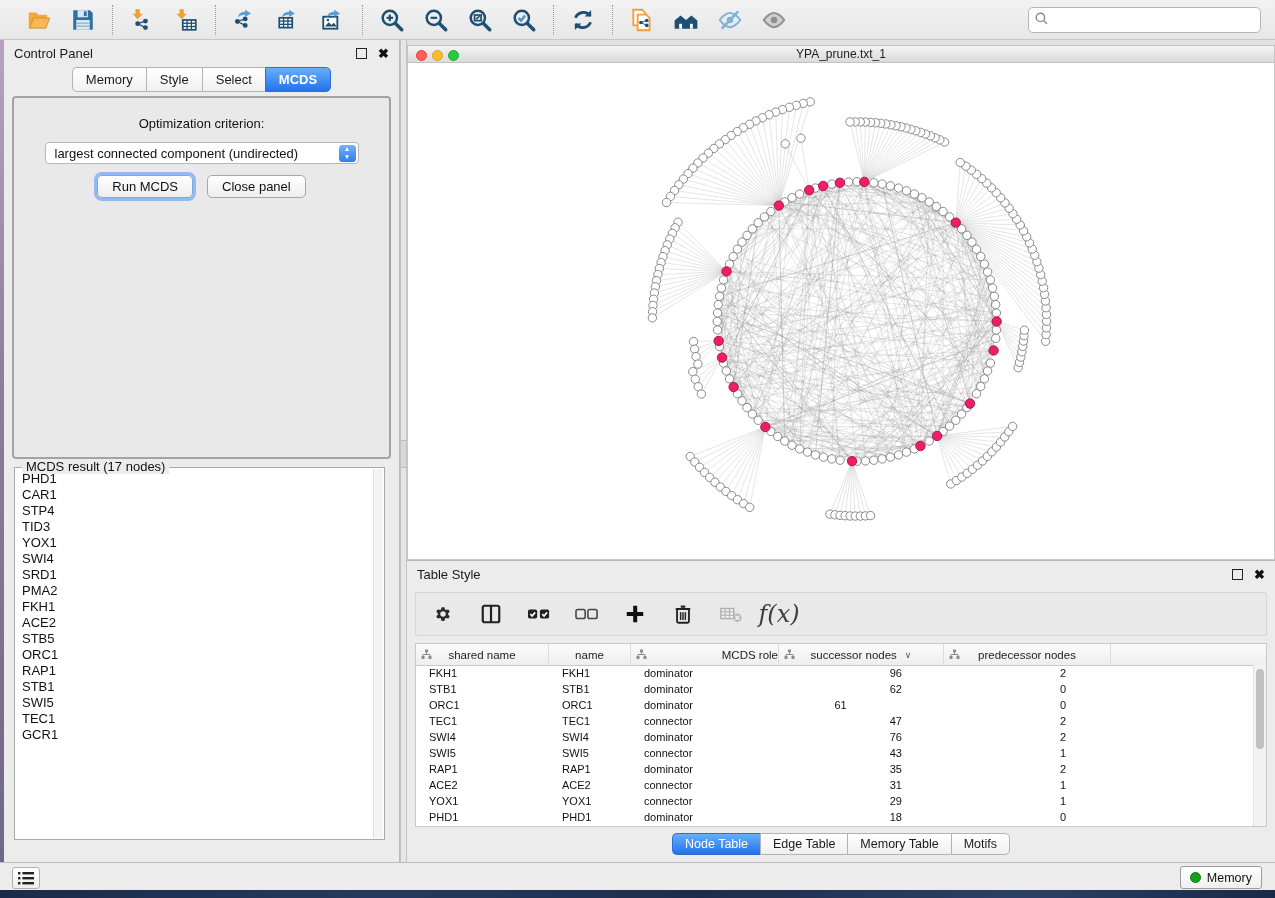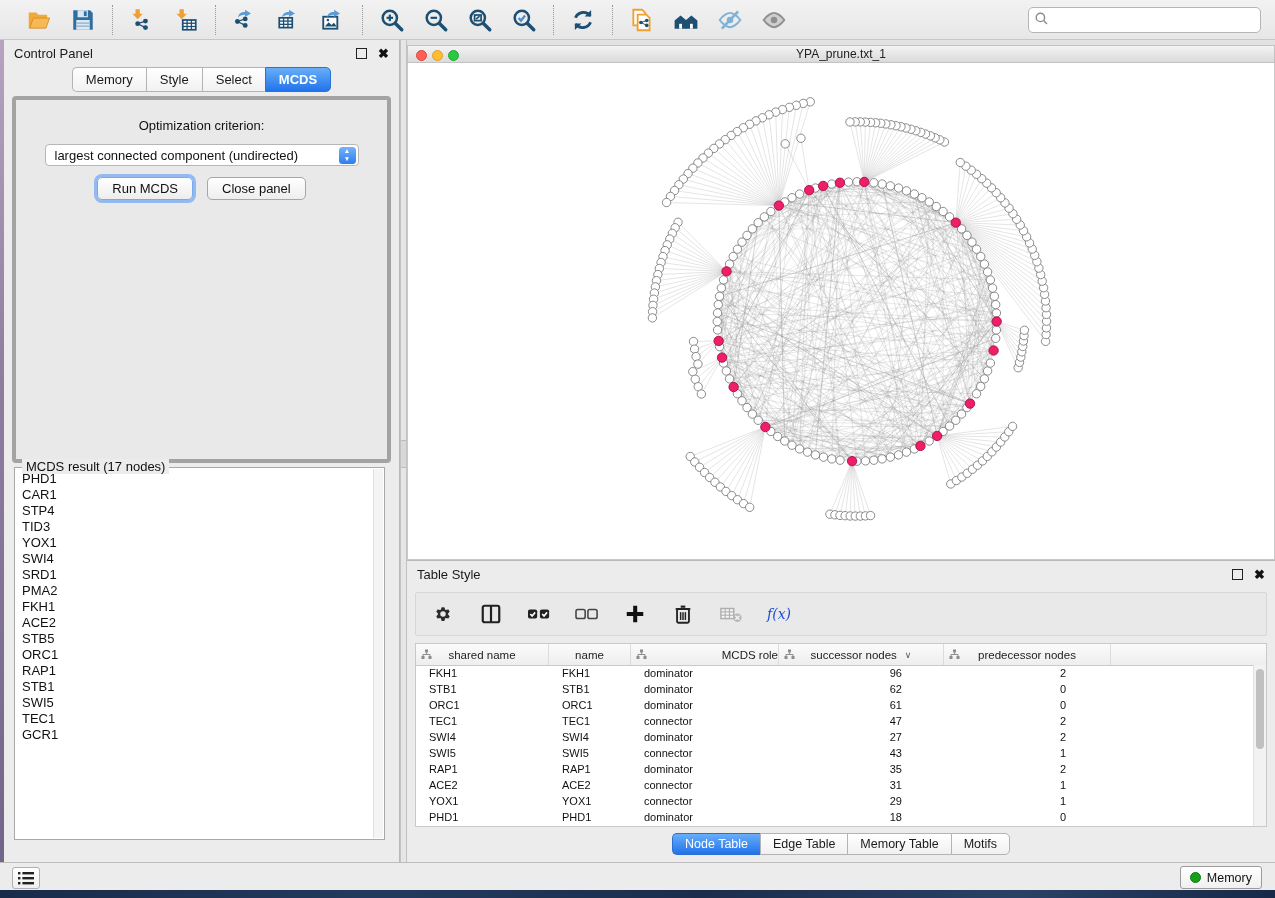--- a/index.html
+++ b/index.html
@@ -27,21 +27,21 @@
   .win-ctrls{margin-left:auto;display:flex;align-items:center;gap:11px;}
   .float-ico{width:9px;height:9px;border:1.6px solid #222;display:inline-block;cursor:pointer;}
   .close-ico{font-size:13px;font-weight:bold;color:#111;line-height:1;cursor:pointer;}
   .tabs-row{display:flex;justify-content:center;margin-top:1px;}
   .seg{font-size:13px;padding:4px 13px;background:linear-gradient(#ffffff,#f1f1f1);
     border:1px solid #b3b3b3;border-right:none;color:#1a1a1a;cursor:pointer;}
   .seg:first-child{border-radius:5px 0 0 5px;}
   .seg:last-child{border-radius:0 5px 5px 0;border-right:1px solid #b3b3b3;font-weight:bold;}
   .seg.active{background:linear-gradient(#68aef8,#2173ec);color:#fff;border-color:#2d6fd2;}
   .inner-box{position:absolute;left:8px;right:8px;top:56px;height:359px;
-    background:#e9e9e9;border:4px solid #a3a3a3;border-radius:4px;}
+    background:#e9e9e9;border:2px solid #a3a3a3;border-radius:4px;}
   .opt-label{text-align:center;font-size:13px;color:#111;margin-top:18px;}
   .dropdown{width:314px;height:22px;margin:11px auto 0;background:#fff;border:1px solid #b7b7b7;
     border-radius:4px;position:relative;display:flex;align-items:center;font-size:13px;color:#111;
     padding-left:9px;box-sizing:border-box;cursor:pointer;}
   .stepper{position:absolute;right:2px;top:1.5px;width:17px;height:17px;border-radius:3.5px;
     background:linear-gradient(#73b3fa,#2c7df0);display:flex;flex-direction:column;align-items:center;
     justify-content:center;gap:1px;}
   .stepper span{color:#fff;font-size:6.5px;line-height:1;}
   .btn-row{display:flex;justify-content:center;gap:14px;margin-top:11px;}
   .btn{font-size:13px;color:#111;padding:3px 14px;background:linear-gradient(#ffffff,#ededed);
@@ -66,21 +66,21 @@
   .net-title{flex:1;text-align:center;font-size:12px;color:#222;}
   .net-canvas{position:relative;height:497px;background:#fff;border:1px solid #c9c9c9;border-top:none;box-sizing:border-box;}
   .net-canvas svg{display:block;width:100%;height:100%;}
   
   .table-panel{position:absolute;left:407px;top:560px;right:0;bottom:36px;background:#ececec;
     border-top:1px solid #b9b9b9;box-sizing:border-box;}
   .tp-toolbar{position:absolute;left:8px;right:8px;top:31px;height:44px;background:#e9e9e9;
     border:1px solid #d6d6d6;border-radius:2px;display:flex;align-items:center;gap:22px;padding:0 14px;box-sizing:border-box;}
   .tp-btn{display:flex;align-items:center;justify-content:center;width:26px;height:26px;cursor:pointer;}
   .tp-btn.disabled{cursor:default;}
-  .fx-ico{font-family:"DejaVu Serif",serif;font-style:italic;font-size:14px;color:#1d4ed8;}
+  .fx-ico{font-family:"DejaVu Serif",serif;font-style:italic;font-size:24px;color:#404040;}
   .tbl-wrap{position:absolute;left:8px;right:8px;top:82px;bottom:35px;background:#fff;
     border:1px solid #c9c9c9;overflow:hidden;}
   .tbl-header{display:flex;height:21px;background:linear-gradient(#fbfbfb,#eeeeee);border-bottom:1px solid #c9c9c9;}
   .th{position:relative;display:flex;align-items:center;justify-content:center;font-size:11.5px;color:#222;
     border-right:1px solid #dcdcdc;box-sizing:border-box;gap:5px;cursor:pointer;}
   .th .tree{position:absolute;left:5px;top:5px;}
   .th .sort{color:#555;font-size:9px;margin-left:3px;}
   .tbl-body{position:absolute;left:0;right:12px;top:21px;bottom:0;}
   .tr{display:flex;height:16px;align-items:center;cursor:default;}
   .td{font-size:11px;color:#111;box-sizing:border-box;white-space:nowrap;overflow:hidden;}
@@ -1300,35 +1300,35 @@
             <div class="td l" style="width: 133px;">STB1</div>
             <div class="td l" style="width: 82px;">STB1</div>
             <div class="td l" style="width: 148px;">dominator</div>
             <div class="td r" style="width: 165px; padding-right: 42px;">62</div>
             <div class="td r" style="width: 167px; padding-right: 45px;">0</div>
           </div>
           <div class="tr">
             <div class="td l" style="width: 133px;">ORC1</div>
             <div class="td l" style="width: 82px;">ORC1</div>
             <div class="td l" style="width: 148px;">dominator</div>
-            <div class="td r" style="width: 165px; padding-right: 42px;">61</div>
+            <div class="td r" style="width: 165px; padding-right: 42px; text-align: center;">61</div>
             <div class="td r" style="width: 167px; padding-right: 45px;">0</div>
           </div>
           <div class="tr">
             <div class="td l" style="width: 133px;">TEC1</div>
             <div class="td l" style="width: 82px;">TEC1</div>
             <div class="td l" style="width: 148px;">connector</div>
             <div class="td r" style="width: 165px; padding-right: 42px;">47</div>
             <div class="td r" style="width: 167px; padding-right: 45px;">2</div>
           </div>
           <div class="tr">
             <div class="td l" style="width: 133px;">SWI4</div>
             <div class="td l" style="width: 82px;">SWI4</div>
             <div class="td l" style="width: 148px;">dominator</div>
-            <div class="td r" style="width: 165px; padding-right: 42px;">27</div>
+            <div class="td r" style="width: 165px; padding-right: 42px;">76</div>
             <div class="td r" style="width: 167px; padding-right: 45px;">2</div>
           </div>
           <div class="tr">
             <div class="td l" style="width: 133px;">SWI5</div>
             <div class="td l" style="width: 82px;">SWI5</div>
             <div class="td l" style="width: 148px;">connector</div>
             <div class="td r" style="width: 165px; padding-right: 42px;">43</div>
             <div class="td r" style="width: 167px; padding-right: 45px;">1</div>
           </div>
           <div class="tr">

